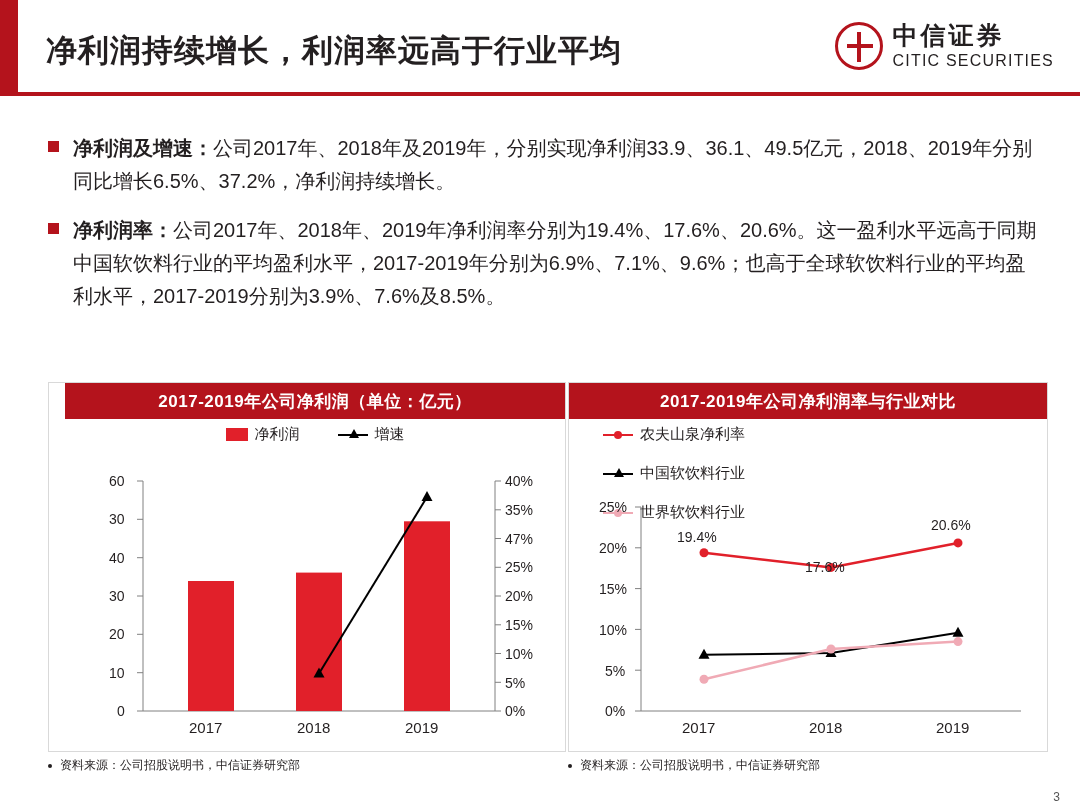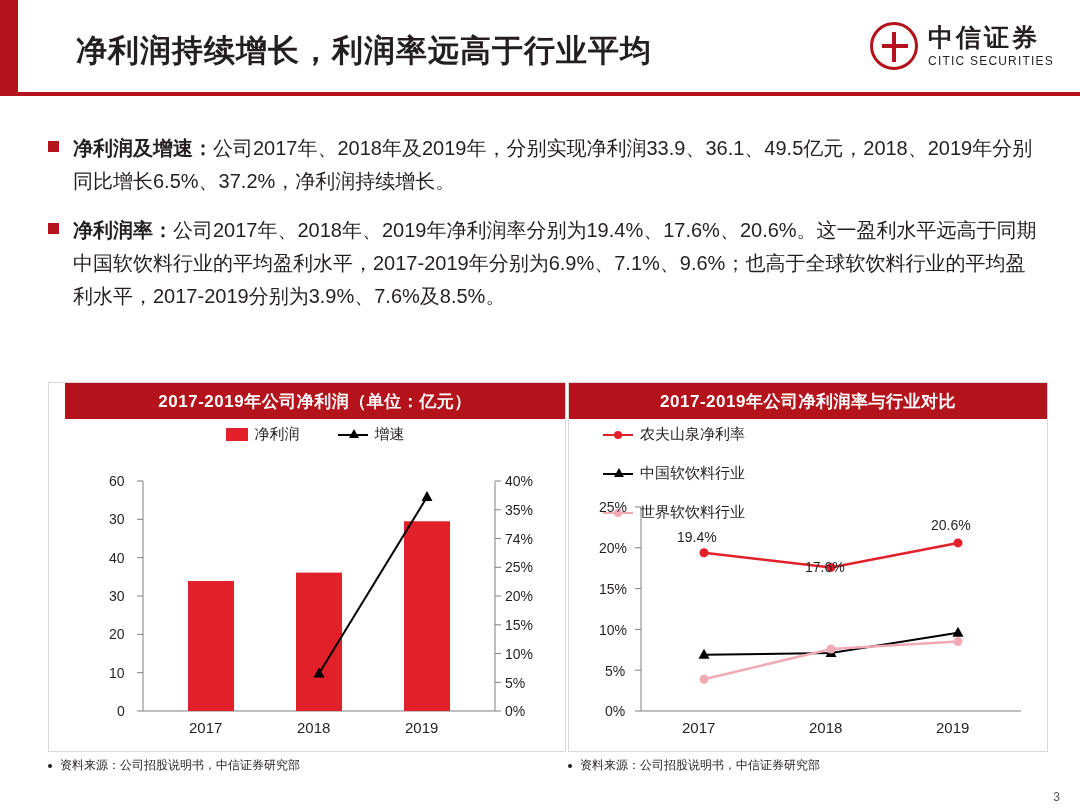--- a/index.html
+++ b/index.html
@@ -3,27 +3,27 @@
 <meta charset="utf-8">
 <style>
   html,body{margin:0;padding:0;}
   body{width:1080px;height:810px;background:#ffffff;font-family:"Liberation Sans","DejaVu Sans",sans-serif;overflow:hidden;}
   .page{position:relative;width:1080px;height:810px;background:#fff;}
 
   
   .header{position:absolute;left:0;top:0;width:1080px;height:96px;background:#ffffff;}
   .header-accent{position:absolute;left:0;top:0;width:18px;height:96px;background:#b4131c;}
   .header-underline{position:absolute;left:0;top:92px;width:1080px;height:4px;background:#b4131c;}
-  .header-title{position:absolute;left:46px;top:30px;font-size:31px;font-weight:bold;color:#231f20;letter-spacing:1px;margin-left:30px;}
+  .header-title{position:absolute;left:46px;top:30px;font-size:31px;font-weight:bold;color:#231f20;letter-spacing:1px;}
   .logo{position:absolute;right:26px;top:22px;display:flex;align-items:center;gap:10px;}
   .logo-mark{width:48px;height:48px;border-radius:50%;border:3px solid #b4131c;position:relative;box-sizing:border-box;}
   .logo-mark:before{content:"";position:absolute;left:50%;top:7px;width:4px;height:30px;background:#b4131c;transform:translateX(-50%);}
   .logo-mark:after{content:"";position:absolute;left:9px;top:19px;width:26px;height:4px;background:#b4131c;}
   .logo-text-cn{font-size:25px;font-weight:bold;color:#231f20;letter-spacing:3px;line-height:1.05;}
-  .logo-text-en{font-size:12px;color:#231f20;letter-spacing:1.2px;margin-top:3px;}
+  .logo-text-en{font-size:16px;color:#231f20;letter-spacing:1.2px;margin-top:3px;}
 
   
   .bullets{position:absolute;left:48px;top:132px;width:990px;}
   .bullet{display:flex;align-items:flex-start;margin-bottom:16px;}
   .bullet-sq{width:11px;height:11px;background:#b4131c;margin-top:9px;margin-right:14px;flex:0 0 auto;}
   .bullet-text{font-size:20px;line-height:33px;color:#231f20;}
   .bullet-text b{font-weight:bold;}
 
   
   .panel{position:absolute;border:1px solid #d9d9d9;background:#fff;}
@@ -143,21 +143,21 @@
       <div class="axis-label" style="left:44px;top:54px;">60</div>
       <div class="axis-label" style="left:44px;top:92px;">30</div>
       <div class="axis-label" style="left:44px;top:131px;">40</div>
       <div class="axis-label" style="left:44px;top:169px;">30</div>
       <div class="axis-label" style="left:44px;top:207px;">20</div>
       <div class="axis-label" style="left:44px;top:246px;">10</div>
       <div class="axis-label" style="left:52px;top:284px;">0</div>
 
       <div class="axis-label" style="left:440px;top:54px;">40%</div>
       <div class="axis-label" style="left:440px;top:83px;">35%</div>
-      <div class="axis-label" style="left:440px;top:112px;">74%</div>
+      <div class="axis-label" style="left:440px;top:112px;">47%</div>
       <div class="axis-label" style="left:440px;top:140px;">25%</div>
       <div class="axis-label" style="left:440px;top:169px;">20%</div>
       <div class="axis-label" style="left:440px;top:198px;">15%</div>
       <div class="axis-label" style="left:440px;top:227px;">10%</div>
       <div class="axis-label" style="left:440px;top:256px;">5%</div>
       <div class="axis-label" style="left:440px;top:284px;">0%</div>
 
       <div class="axis-label" style="left:124px;top:300px;font-size:15px;">2017</div>
       <div class="axis-label" style="left:232px;top:300px;font-size:15px;">2018</div>
       <div class="axis-label" style="left:340px;top:300px;font-size:15px;">2019</div>

